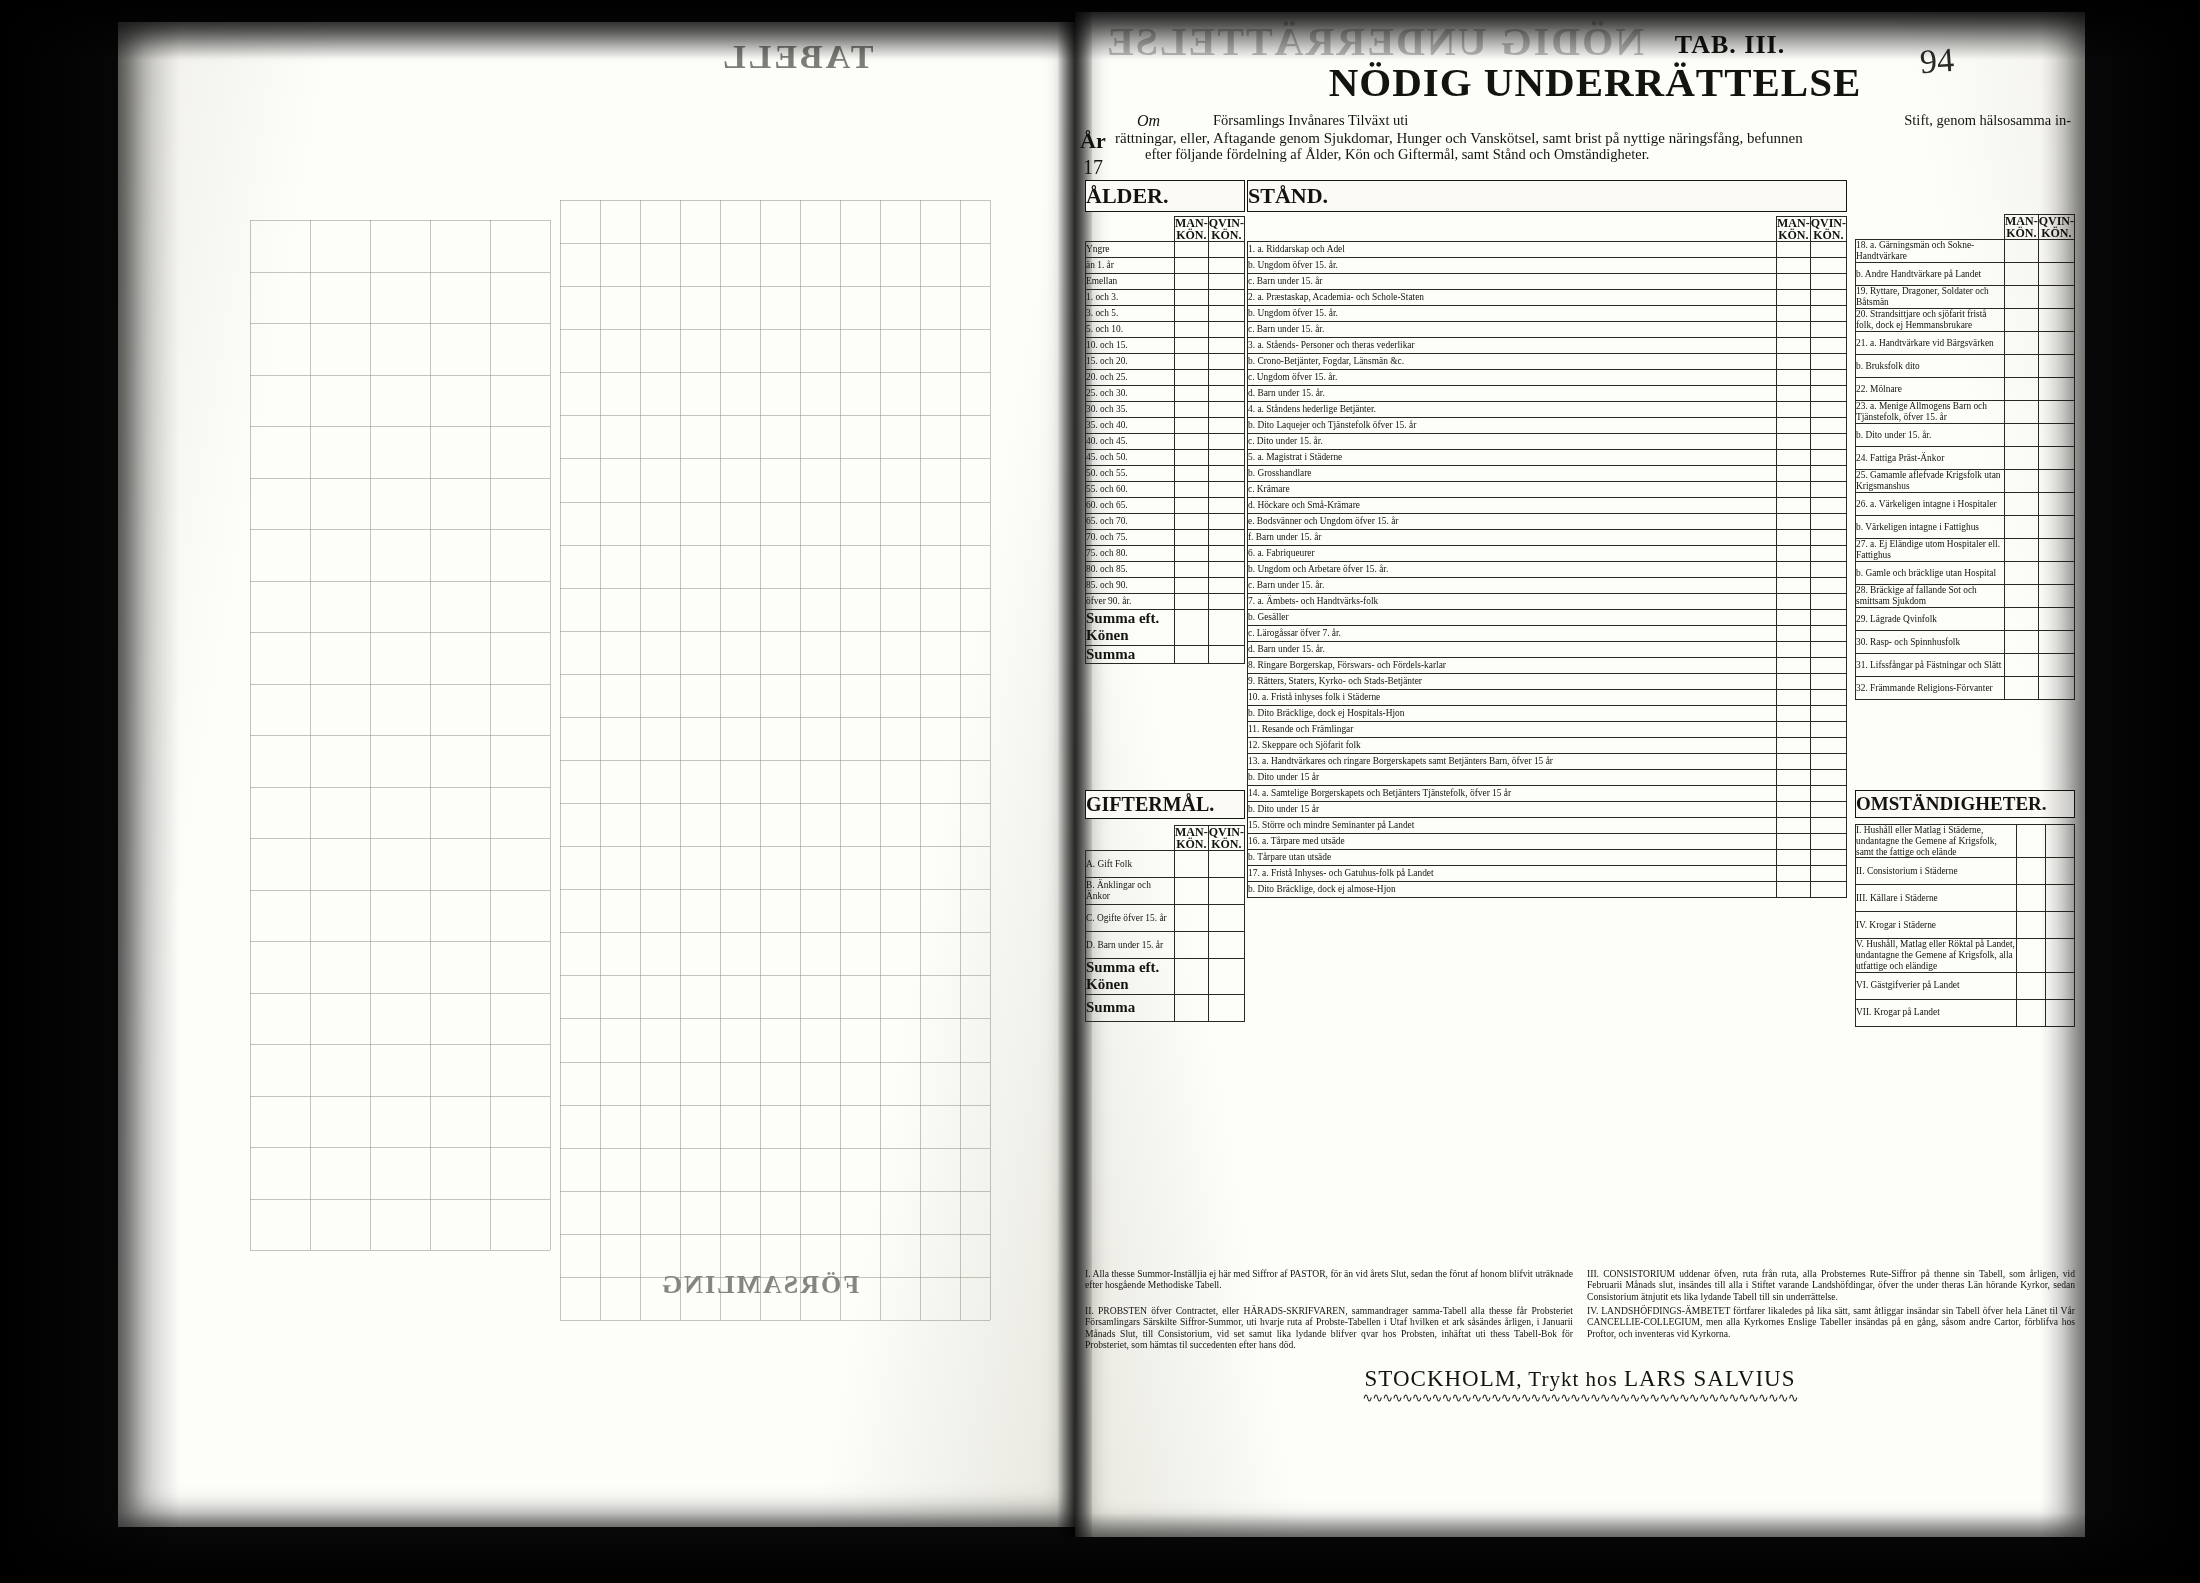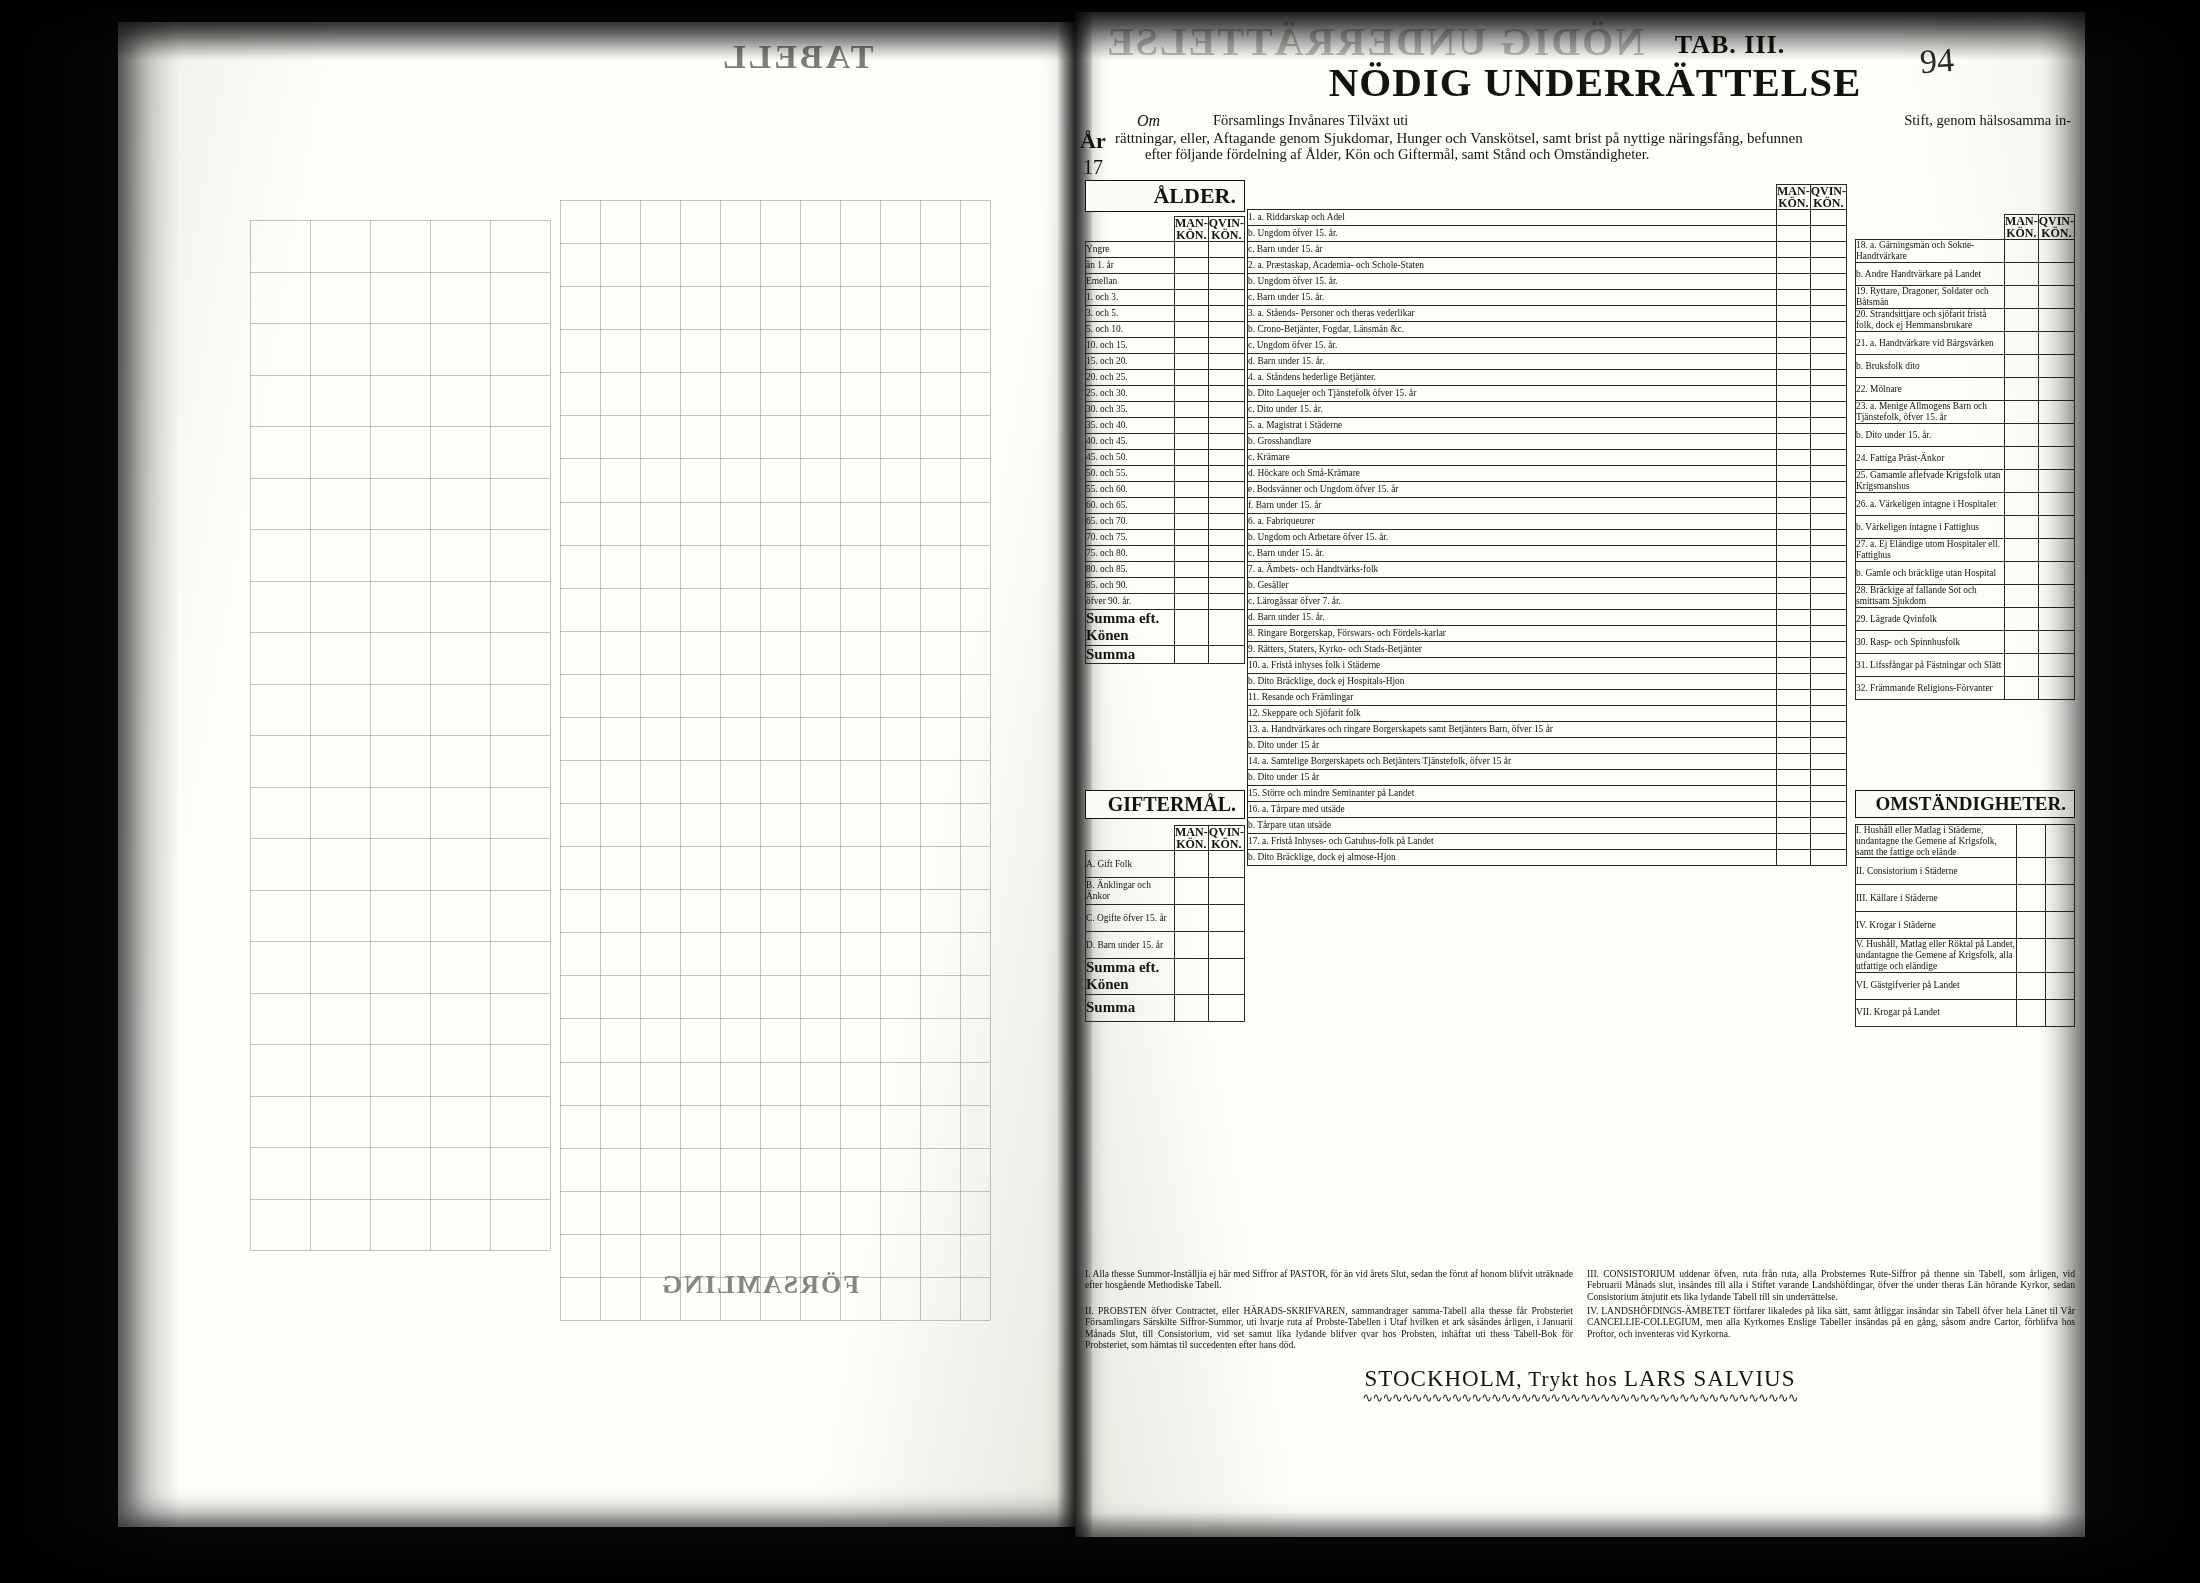--- a/index.html
+++ b/index.html
@@ -55,21 +55,21 @@
   .numcell{width:28px;}
   .hdr{font-size:8.2px;text-align:center;font-weight:bold;line-height:1.0;padding:1px 0;}
 
   
   #blk-alder{position:absolute;left:0px;top:150px;width:160px;}
   #blk-stand{position:absolute;left:162px;top:150px;width:600px;}
   #blk-stand2{position:absolute;left:770px;top:150px;width:220px;}
   #blk-gift{position:absolute;left:0px;top:760px;width:160px;}
   #blk-omst{position:absolute;left:770px;top:760px;width:220px;}
 
-  .bandhead{border:1.6px solid #16150f;text-align:right;font-weight:bold;font-size:22px;padding:2px 8px;background:#fbfaf6;}
+  .bandhead{border:1.6px solid #16150f;text-align:left;font-weight:bold;font-size:22px;padding:2px 0;background:#fbfaf6;}
 
   .mk-hdr td{font-size:12px;font-weight:bold;text-align:center;line-height:1.0;}
 
   
   #bruk{position:absolute;left:0px;top:1235px;width:990px;}
   #brukhead{text-align:center;font-weight:bold;font-size:28px;letter-spacing:2px;}
   .brukcols{display:flex;gap:14px;font-size:9.6px;line-height:1.18;margin-top:3px;}
   .brukcols .c{flex:1;text-align:justify;}
   #imprint{text-align:center;margin-top:16px;font-size:21px;letter-spacing:1px;}
   #imprint .big{font-size:23px;}
@@ -313,20 +313,21 @@
             <tr>
               <td class="col-lbl" style="width: 100px; font-size: 15px; font-weight: bold; height: 15px;">Summa</td>
               <td class="numcell">&nbsp;</td>
               <td class="numcell">&nbsp;</td>
             </tr>
           </tbody>
       </table>
     </div>
 
     <div id="blk-stand">
+      <div class="bandhead">STÅND.</div>
       <table class="grid" style="margin-top:4px;width:600px;">
         <tbody>
             <tr class="mk-hdr">
           <td style="border:none;"></td>
           <td class="numcell hdr">
             <span>MAN-</span><br><span>KÖN.</span>
           </td>
           <td class="numcell hdr">
             <span>QVIN-</span><br><span>KÖN.</span>
           </td>

